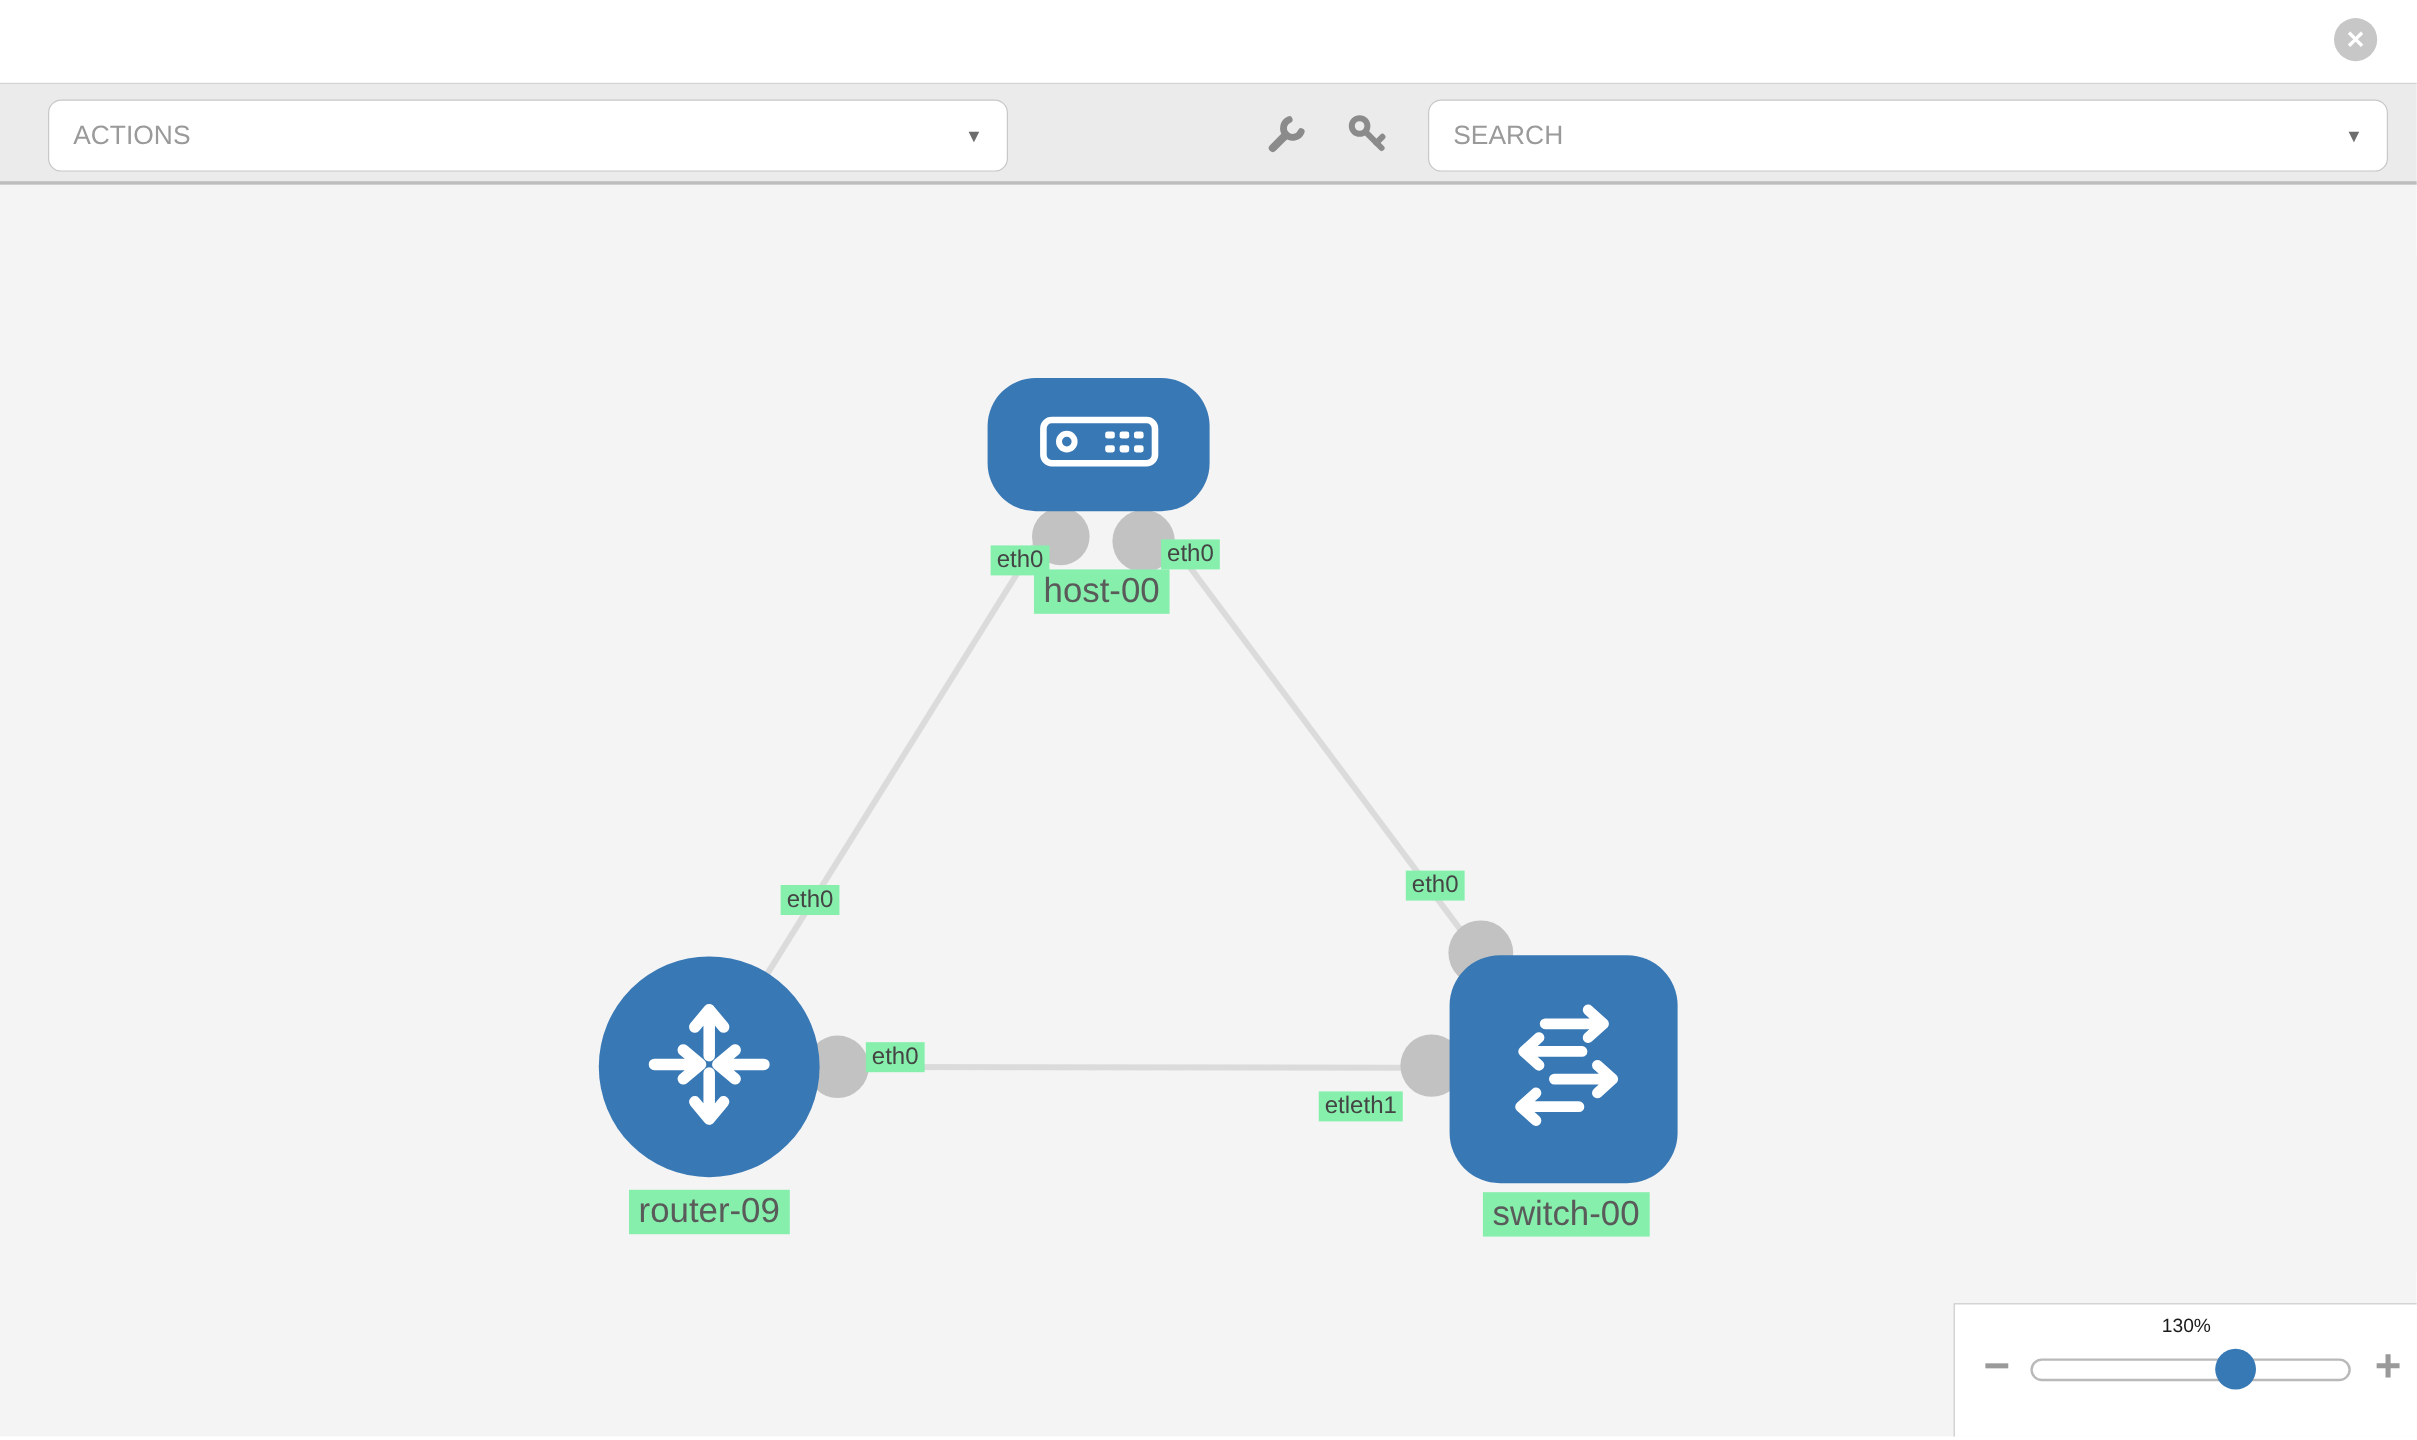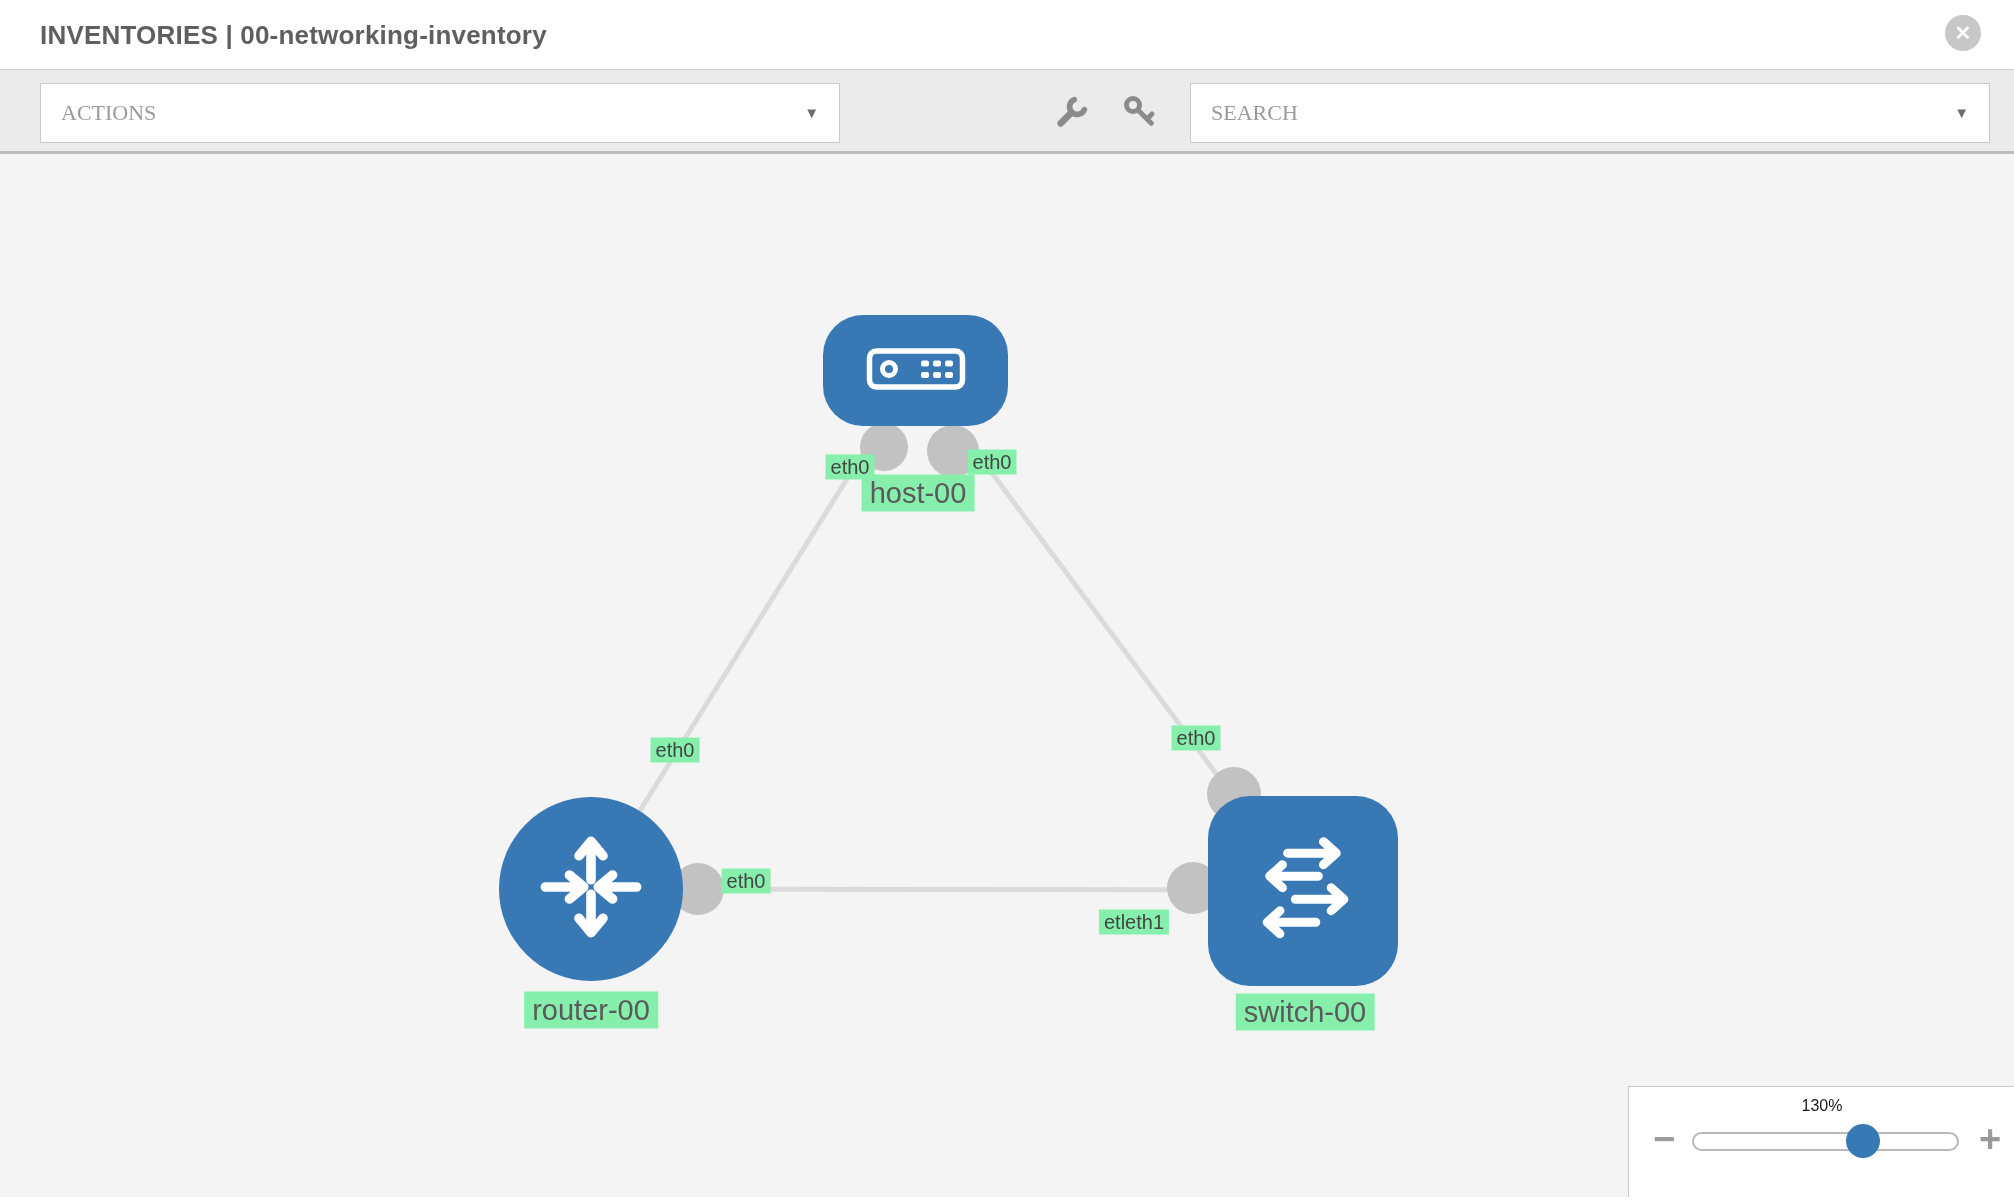--- a/index.html
+++ b/index.html
@@ -12,22 +12,22 @@
   .header-title { position:absolute; left:40px; top:50%; transform:translateY(-50%);
     font-size:26px; font-weight:bold; color:#5f5f5f; letter-spacing:0.2px; }
   .close-btn { position:absolute; left:1945px; top:15px; width:36px; height:36px;
     border-radius:50%; background:#c7c7c7; color:#fff; font-size:20px; font-weight:bold;
     display:flex; align-items:center; justify-content:center; cursor:pointer; }
 
   
   .toolbar { position:relative; width:2014px; height:84px; background:#ebebeb;
     border-bottom:3px solid #bdbdbd; }
   .dropdown { position:absolute; top:13px; height:60px; background:#fff;
-    border:1px solid #c8c8c8; border-radius:0; display:flex; align-items:center;
-    padding:0 20px; font-size:22px; color:#9a9a9a; cursor:pointer;font-family:Liberation Serif, serif; }
+    border:1px solid #c8c8c8; border-radius:11px; display:flex; align-items:center;
+    padding:0 20px; font-size:22px; color:#9a9a9a; cursor:pointer; }
   .dropdown .caret { margin-left:auto; font-size:15px; color:#6d6d6d; }
   .dd-actions { left:40px; width:800px; }
   .dd-search { left:1190px; width:800px; }
   .tool-icon { position:absolute; top:22px; width:40px; height:40px; cursor:pointer; }
   .tool-icon svg { width:40px; height:40px; }
   .ti-wrench { left:1052px; }
   .ti-key { left:1120px; }
 
   
   .canvas { position:relative; width:2014px; height:1043px; background:#f4f4f4;
@@ -54,21 +54,20 @@
   .zoom-plus  { left:350px; }
   .zoom-track { position:absolute; left:63px; top:45px; width:267px; height:19px;
     background:#fff; border:2px solid #b9b9b9; border-radius:10px; cursor:pointer; }
   .zoom-thumb { position:absolute; left:217px; top:37px; width:34px; height:34px;
     border-radius:50%; background:#3679b5; cursor:grab; }
 </style>
 </head>
 <body>
 
 <div class="header">
-  <div class="header-title">INVENTORIES | 00-networking-inventory</div>
   <div class="close-btn">
     <span>✕</span>
   </div>
 </div>
 
 <div class="toolbar">
   <div class="dropdown dd-actions">
     <span>ACTIONS</span>
     <span class="caret">▼</span>
   </div>
@@ -141,21 +140,21 @@
       <svg width="128" height="128" viewBox="0 0 100 100" fill="none" stroke="#fff" stroke-width="7" stroke-linecap="round" stroke-linejoin="round">
         <path d="M38 22 L74 22 M66 13 L76 22 L66 31"></path>
         <path d="M62 40 L26 40 M34 31 L24 40 L34 49"></path>
         <path d="M44 58 L80 58 M72 49 L82 58 L72 67"></path>
         <path d="M60 76 L24 76 M32 67 L22 76 L32 85"></path>
       </svg>
     </span>
   </div>
 
   <div class="lbl node-lbl" style="left:918px;  top:300px;margin-top:39px;">host-00</div>
-  <div class="lbl node-lbl" style="left:591px;  top:856px;">router-00</div>
+  <div class="lbl node-lbl" style="left:591px;  top:856px;">router-09</div>
   <div class="lbl node-lbl" style="left:1305px; top:858px;">switch-00</div>
 
   <div class="lbl" style="left:850px;  top:313px;">eth0</div>
   <div class="lbl" style="left:992px;  top:308px;">eth0</div>
   <div class="lbl" style="left:675px;  top:596px;">eth0</div>
   <div class="lbl" style="left:1196px; top:584px;">eth0</div>
   <div class="lbl" style="left:746px;  top:727px;">eth0</div>
   <div class="lbl" style="left:1134px; top:768px;">etleth1</div>
 
   <div class="zoom-panel">

